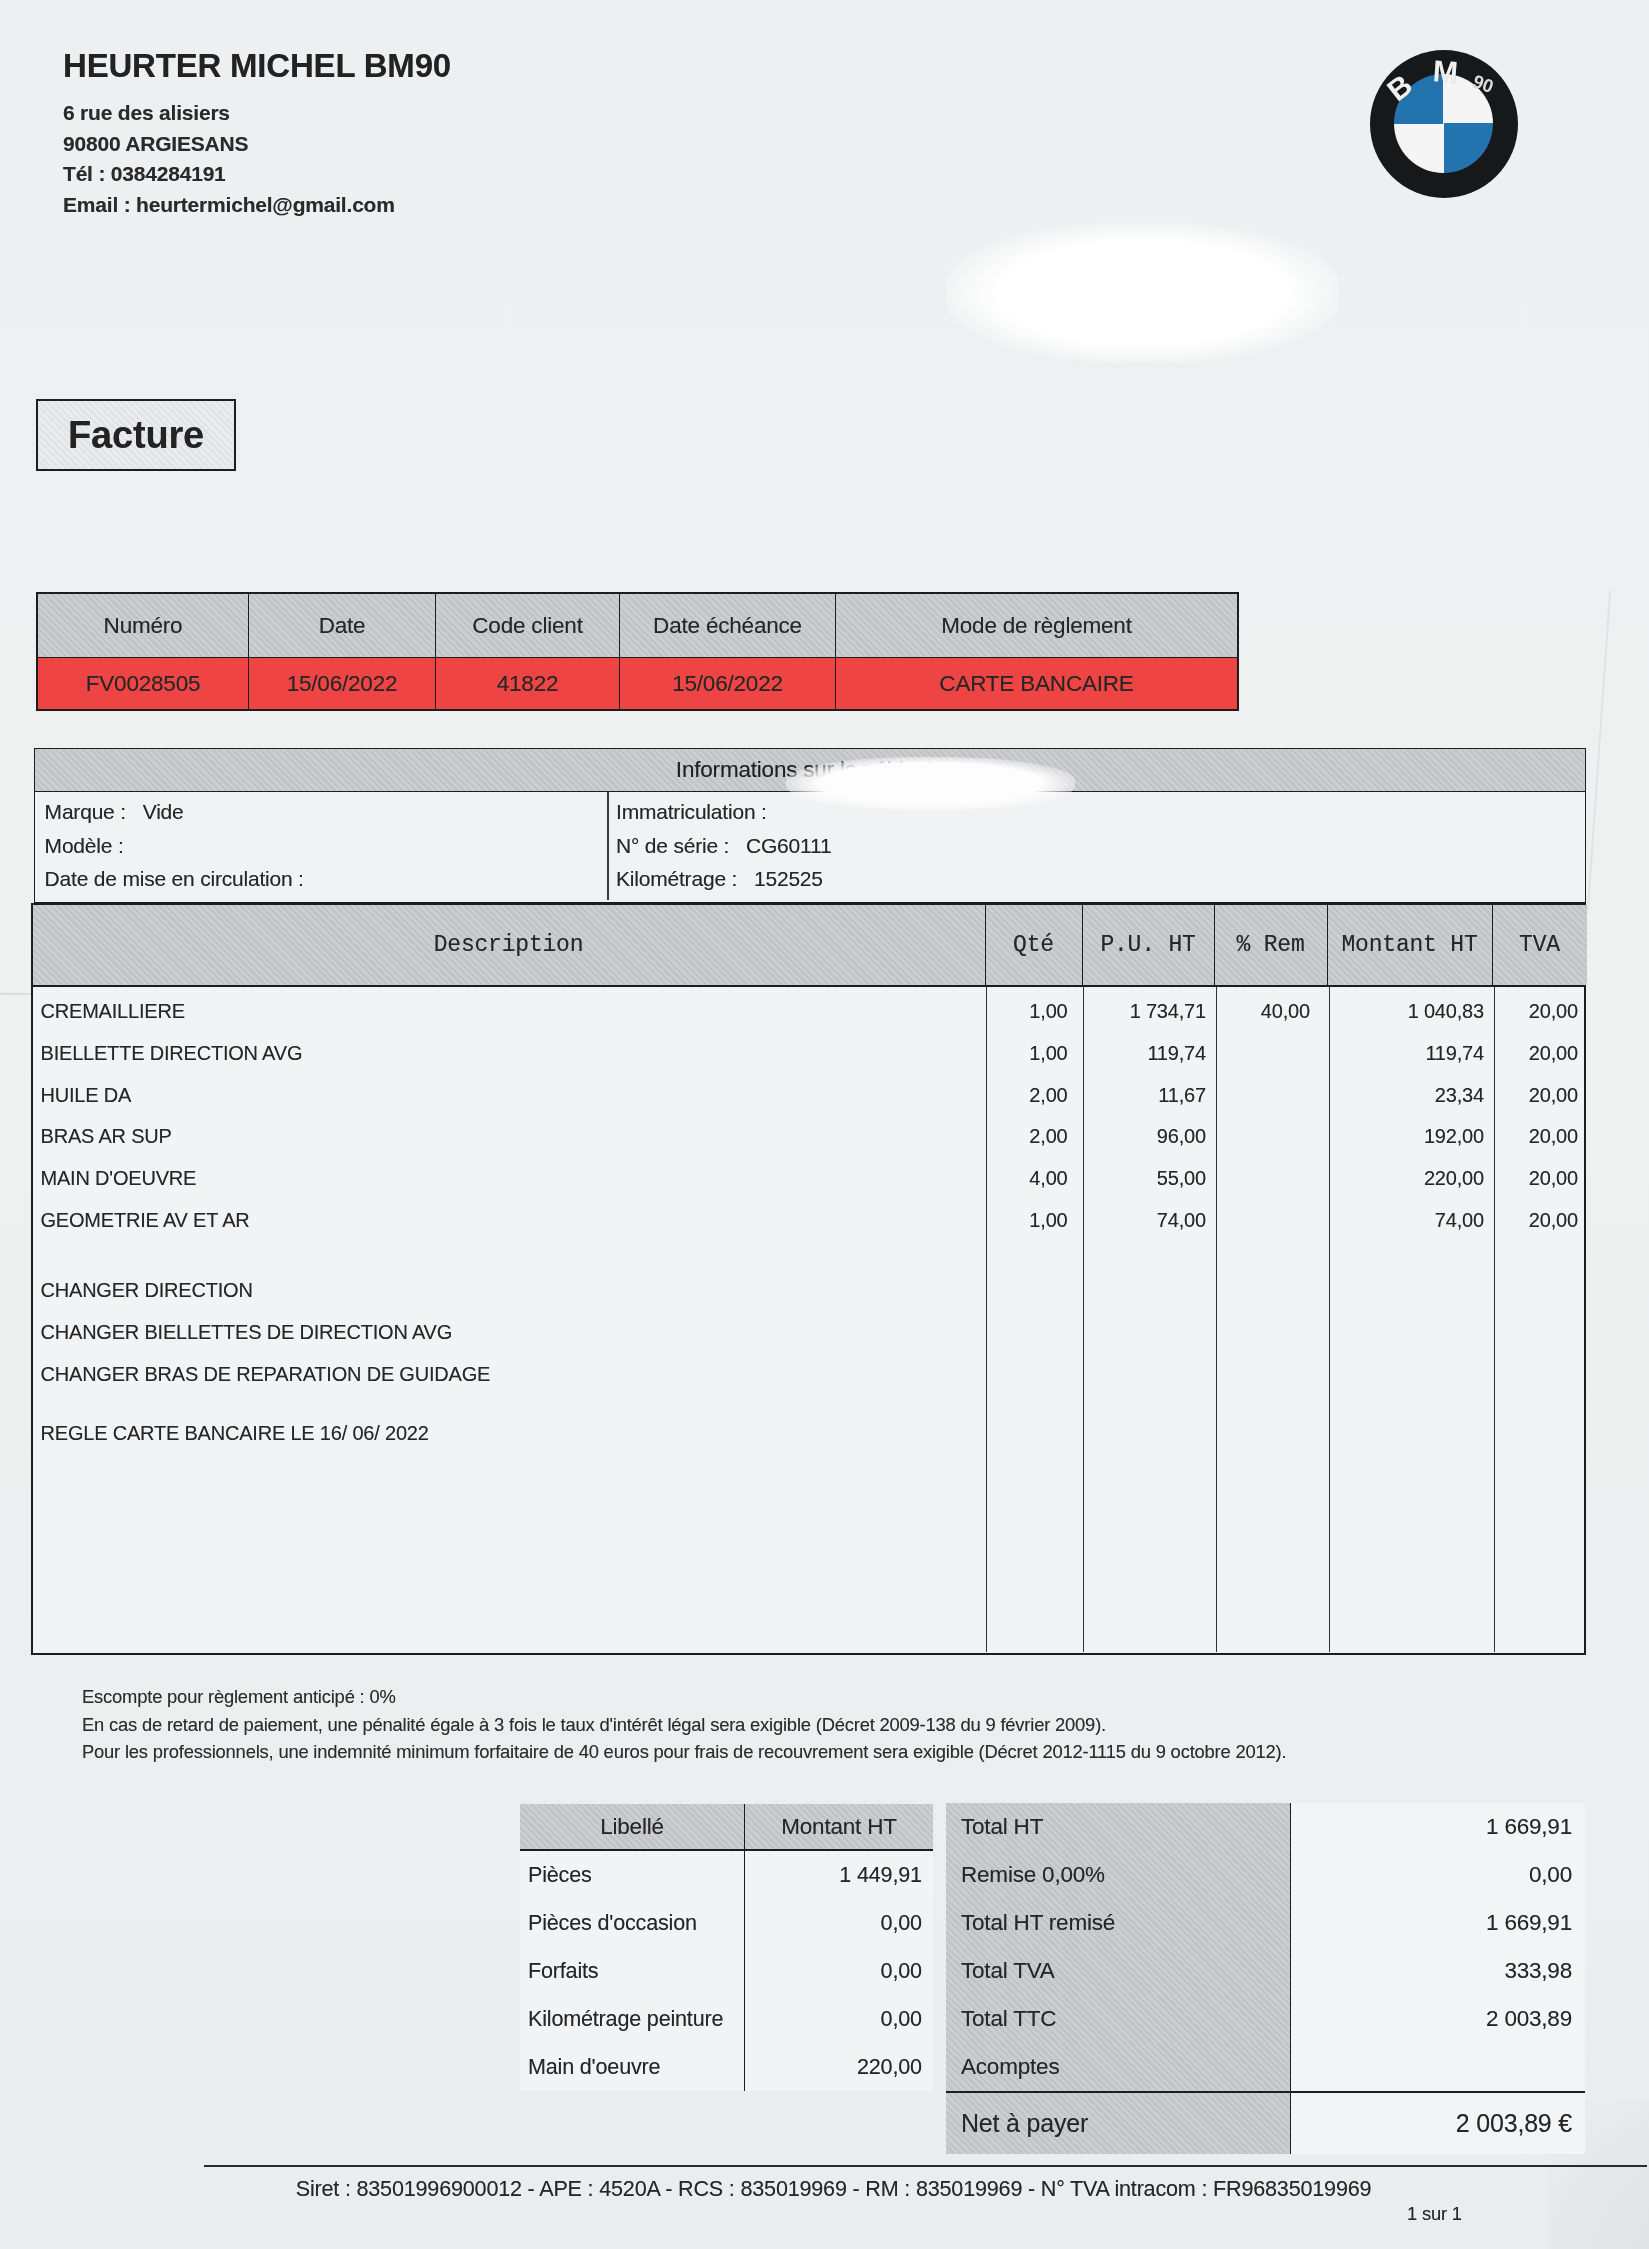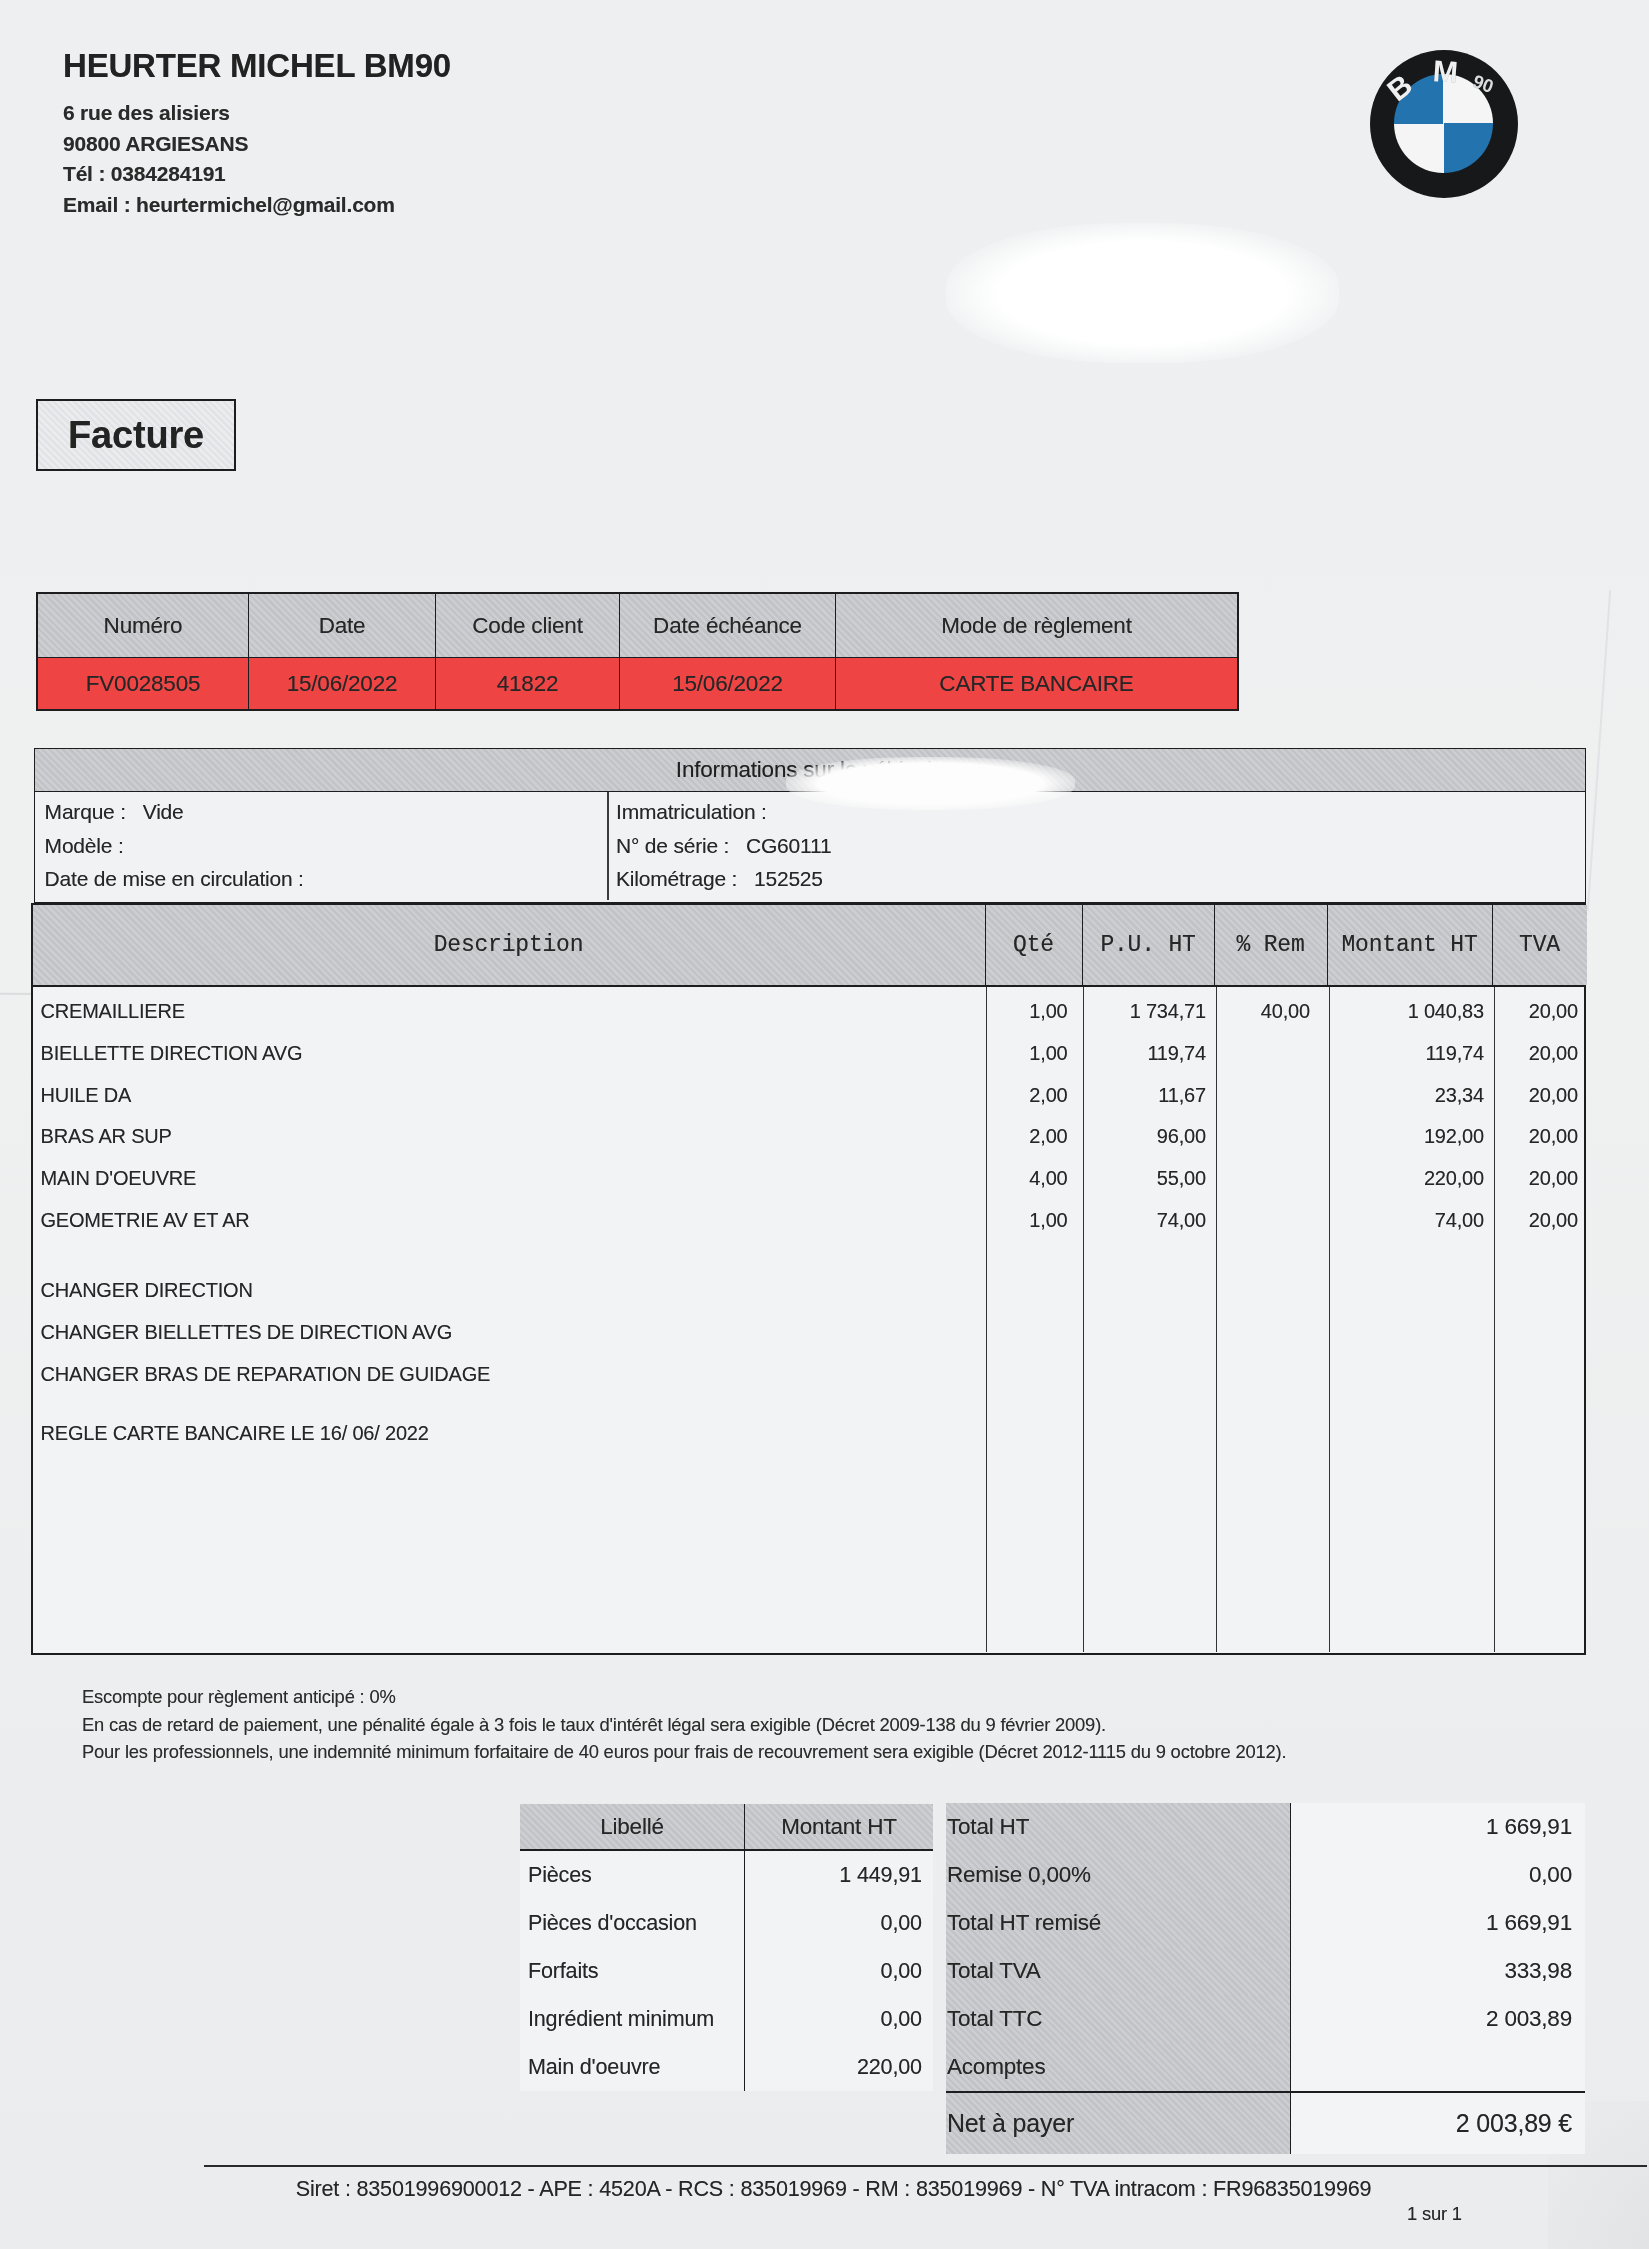--- a/index.html
+++ b/index.html
@@ -79,21 +79,21 @@
   .suml-head{display:grid;grid-template-columns:225px 1fr;height:45px;border-bottom:2.4px solid #1d1d1f;}
   .suml-head .shcell{display:flex;align-items:center;justify-content:center;font-size:22.5px;border-right:1.6px solid #1d1d1f;}
   .suml-head .shcell:last-child{border-right:none;}
   .suml-row{display:grid;grid-template-columns:225px 1fr;height:48px;}
   .suml-row .slabel{border-right:1.6px solid #1d1d1f;display:flex;align-items:center;padding-left:8px;font-size:21.6px;}
   .suml-row .svalue{display:flex;align-items:center;justify-content:flex-end;padding-right:11.2px;font-size:21.6px;}
 
   
   .sumr{left:946px;top:1803px;width:639px;border-width:2.4px;background:#f2f3f4;}
   .sumr-row{display:grid;grid-template-columns:345px 1fr;height:48px;}
-  .sumr-row .rlabel{display:flex;align-items:center;padding-left:1px;font-size:22.5px;border-right:1.6px solid #1d1d1f;}
+  .sumr-row .rlabel{display:flex;align-items:center;padding-left:15px;font-size:22.5px;border-right:1.6px solid #1d1d1f;}
   .sumr-row .rvalue{display:flex;align-items:center;justify-content:flex-end;padding-right:13px;font-size:22.5px;background:#f3f4f5;}
   .sumr-net{border-top:2.4px solid #1d1d1f;height:61px;}
   .sumr-net .rlabel{font-size:25px;}
   .sumr-net .rvalue{font-size:25px;}
 
   
   .footer-line{left:204px;top:2165px;width:1443px;height:2.4px;background:#2a2a2c;}
   .siret{left:208px;top:2176px;width:1251px;text-align:center;font-size:21.6px;white-space:nowrap;}
   .page-num{left:1407px;top:2203px;font-size:18.4px;}
 
@@ -269,21 +269,21 @@
     </div>
     <div class="suml-row">
       <div class="slabel">Pièces d'occasion</div>
       <div class="svalue">0,00</div>
     </div>
     <div class="suml-row">
       <div class="slabel">Forfaits</div>
       <div class="svalue">0,00</div>
     </div>
     <div class="suml-row">
-      <div class="slabel">Ingrédient minimum</div>
+      <div class="slabel">Kilométrage peinture</div>
       <div class="svalue">0,00</div>
     </div>
     <div class="suml-row">
       <div class="slabel">Main d'oeuvre</div>
       <div class="svalue">220,00</div>
     </div>
   </div>
 
   <div class="abs sumr">
     <div class="sumr-row">

